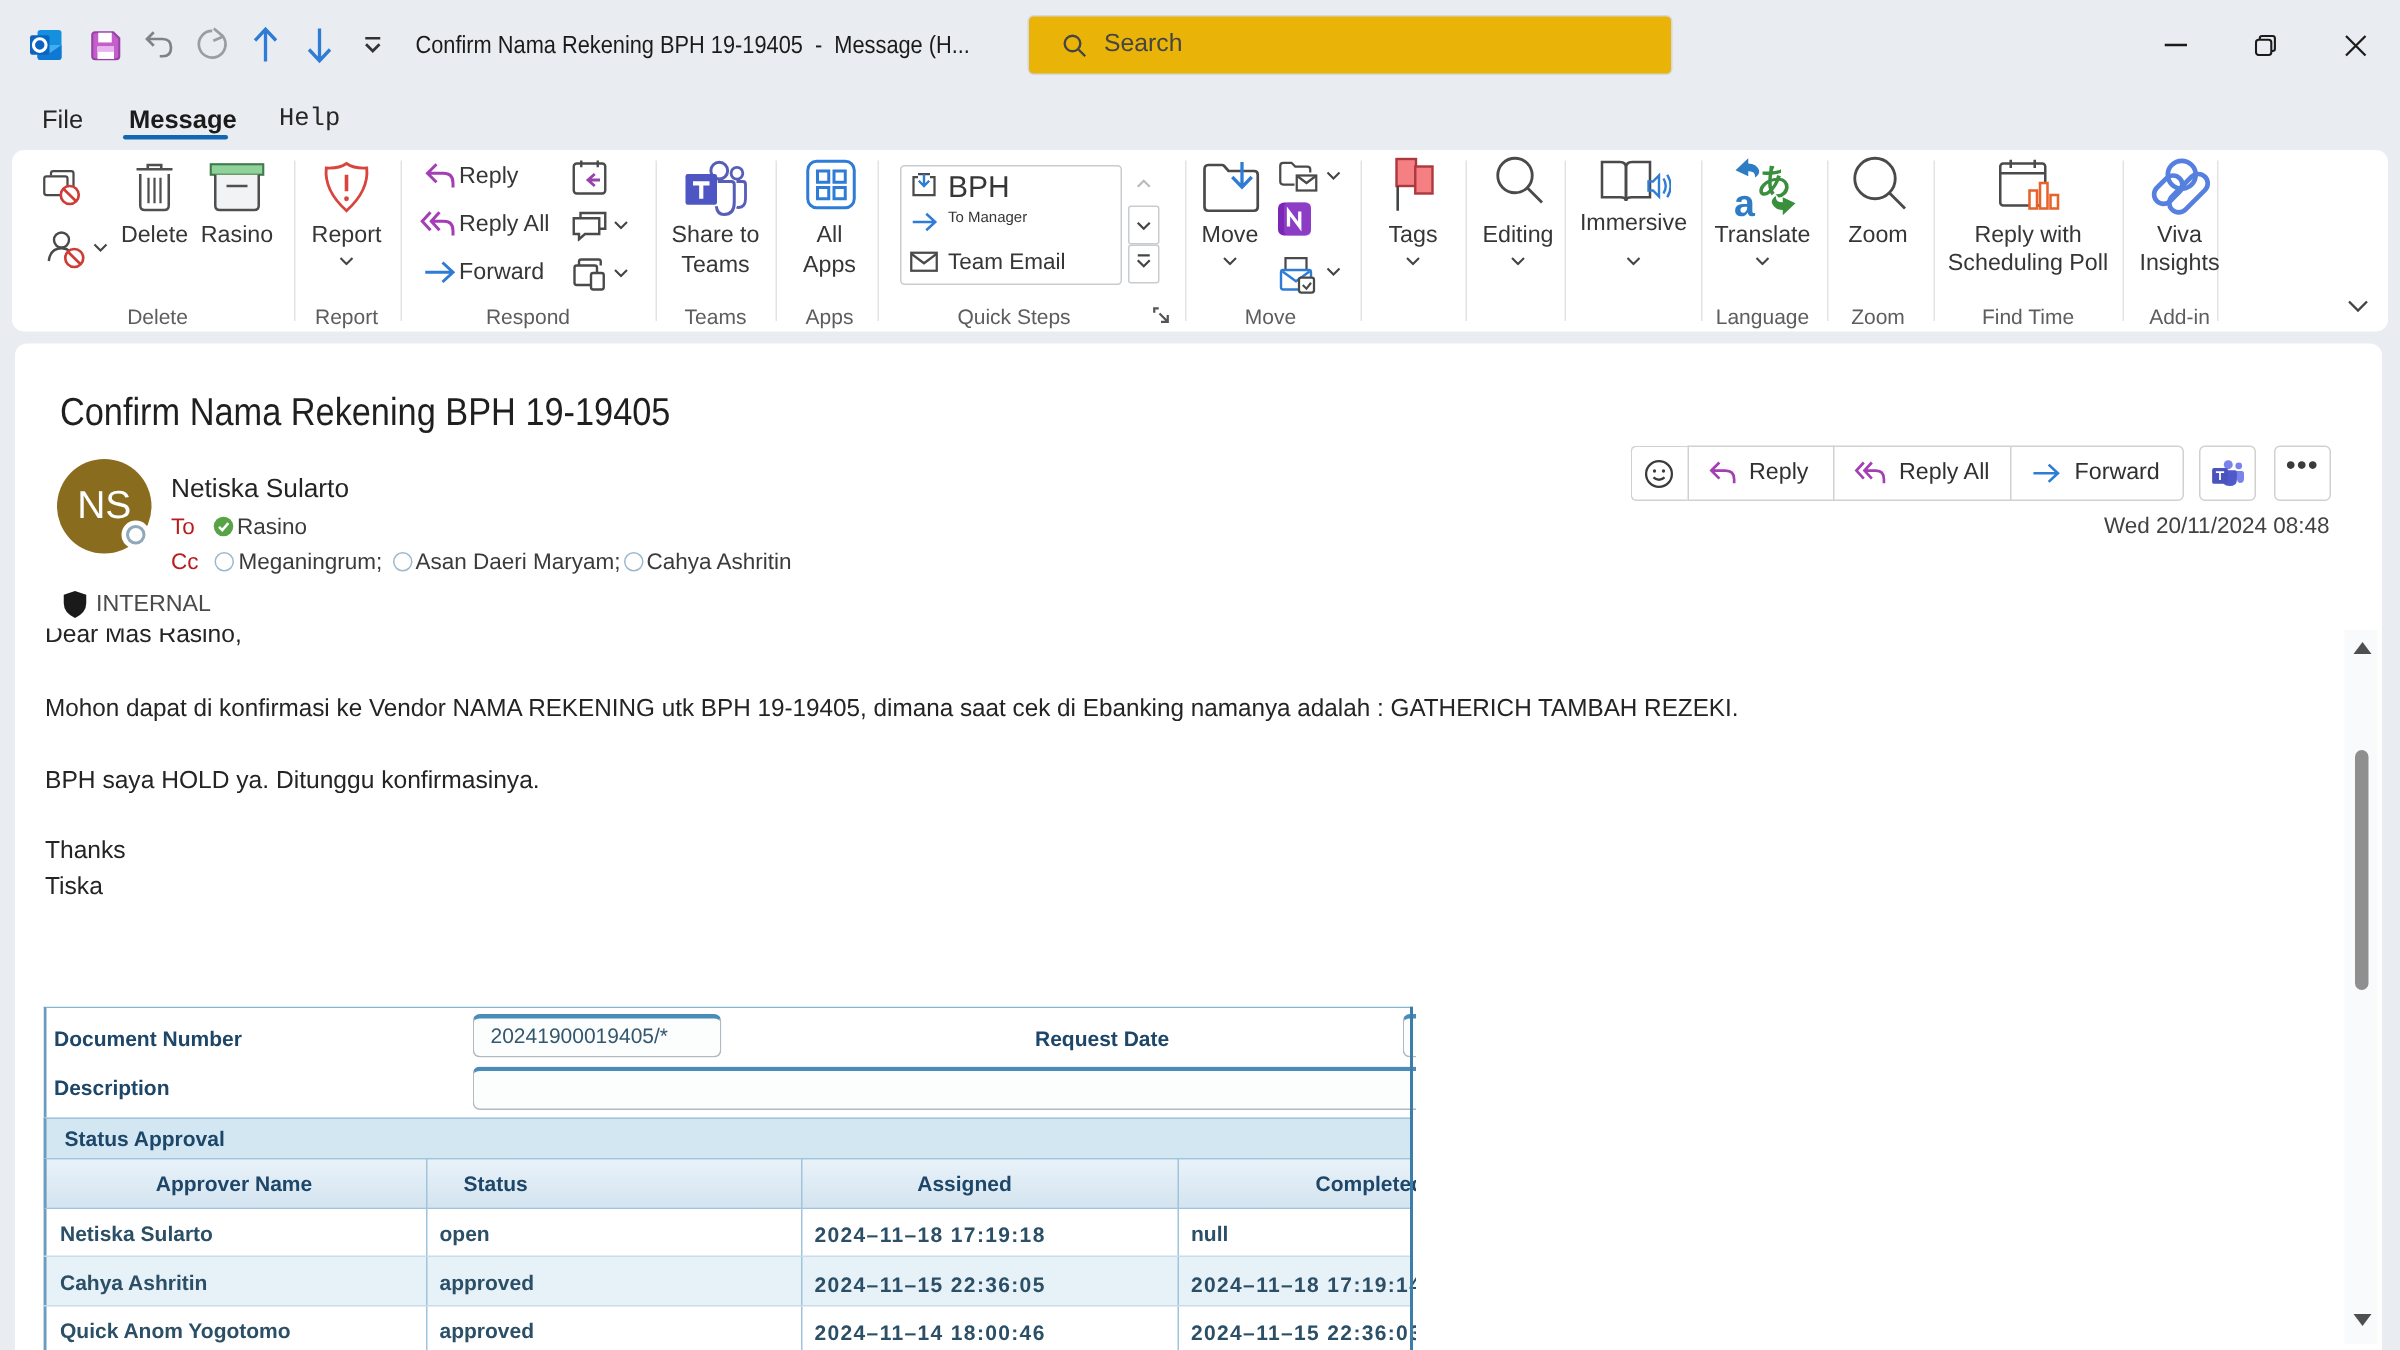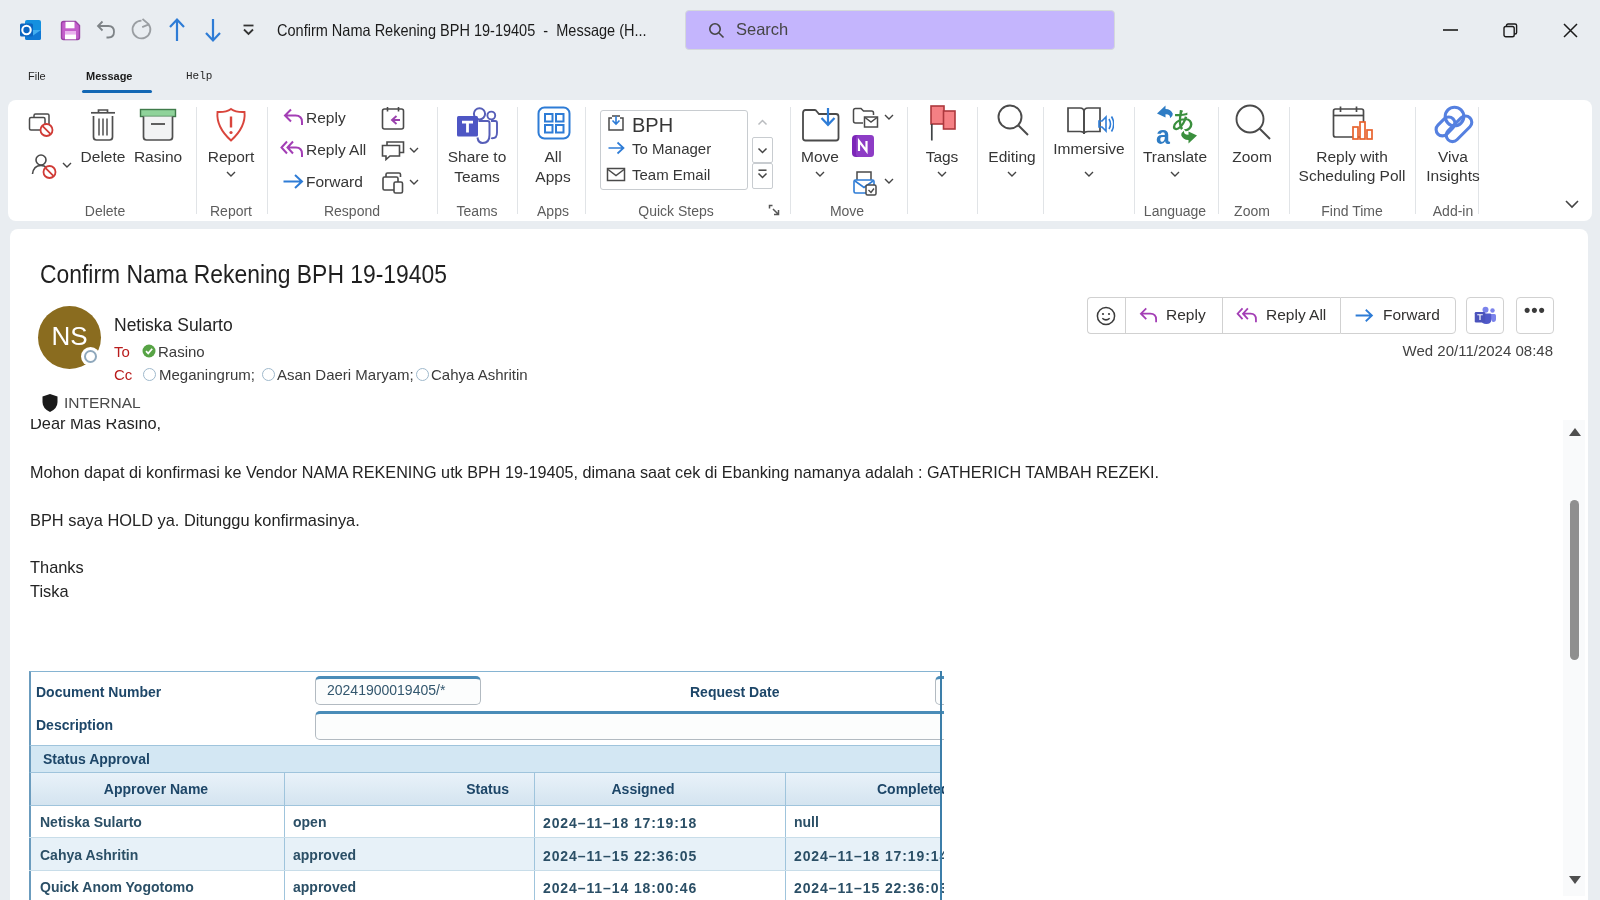--- a/index.html
+++ b/index.html
@@ -3,24 +3,24 @@
 <meta charset="utf-8">
 <style>
 * { margin:0; padding:0; box-sizing:border-box; }
 html,body { width:1600px; height:900px; overflow:hidden; }
 body { font-family:"Liberation Sans", sans-serif; background:#e9edf1; position:relative; }
 .abs { position:absolute; }
 svg { display:block; }
 
 #titlebar { left:0; top:0; width:1600px; height:60px; }
 .ttxt { top:21px; left:277px; font-size:16.5px; color:#1b1b1b; white-space:nowrap; transform:scaleX(0.88); transform-origin:0 0; }
-#searchbox { left:685px; top:10px; width:430px; height:40px; background:#c4b5fd; border:1px solid #d4d8db; border-radius:4px; }
+#searchbox { left:685px; top:10px; width:430px; height:40px; background:#eab308; border:1px solid #d4d8db; border-radius:4px; }
 #searchbox span { position:absolute; left:50px; top:9px; font-size:16.5px; color:#454545; }
 
-.menu { top:70px; font-size:11px; color:#262626;text-align:right; }
+.menu { top:70px; font-size:17px; color:#262626;text-align:right; }
 #m-file { left:28px; }
 #m-msg { left:86px; font-weight:700; color:#1b1b1b; }
 #m-help { left:186px;font-family:Liberation Mono, monospace; }
 #m-under { left:82px; top:90px; width:70px; height:3px; background:#1267b4; border-radius:2px; }
 
 #ribbon { left:8px; top:100px; width:1584px; height:121px; background:#fff; border-radius:8px; }
 .rdiv { position:absolute; top:107px; width:1px; height:107px; background:#e1e4e7; }
 .glabel { position:absolute; top:203px; font-size:14px; color:#5d5d5d; text-align:center; white-space:nowrap; }
 .rlabel { position:absolute; font-size:15.5px; color:#363636; text-align:center; white-space:nowrap; }
 .chev { position:absolute; }
@@ -230,21 +230,21 @@
 <div class="abs" style="left:600px;top:110px;width:148px;height:80px;border:1px solid #c8ccd0;border-radius:3px;background:#fff"></div>
 <svg class="abs" style="left:607px;top:114px" width="19" height="18" viewBox="0 0 19 18">
   <path d="M5 4 L2 4 L2 16 L16 16 L16 4 L13 4" fill="none" stroke="#4a4a4a" stroke-width="1.5"></path>
   <path d="M5 2 L9 2 M9 2 L13 2" fill="none" stroke="#4a4a4a" stroke-width="1.5"></path>
   <path d="M9 2 L9 9 M5.5 6.5 L9 10 L12.5 6.5" fill="none" stroke="#2e7cd6" stroke-width="1.6"></path>
 </svg>
 <div class="rlabel" style="left:632px;top:114px;font-size:20px">BPH</div>
 <svg class="abs" style="left:607px;top:141px" width="19" height="14" viewBox="0 0 19 14">
   <path d="M1.5 7 L16 7 M10.5 1.5 L16.5 7 L10.5 12.5" fill="none" stroke="#2e7cd6" stroke-width="1.7"></path>
 </svg>
-<div class="rlabel" style="left:632px;top:140px;font-size:15px">To Manager</div>
+<div class="rlabel" style="left:632px;top:140px;font-size:10px">To Manager</div>
 <svg class="abs" style="left:606px;top:167px" width="20" height="15" viewBox="0 0 20 15">
   <rect x="1.5" y="1.5" width="17" height="12" fill="none" stroke="#4a4a4a" stroke-width="1.5"></rect>
   <path d="M2 2.5 L10 8.5 L18 2.5" fill="none" stroke="#4a4a4a" stroke-width="1.5"></path>
 </svg>
 <div class="rlabel" style="left:632px;top:166px;font-size:15px">Team Email</div>
 <svg class="chev" style="left:757px;top:119px" width="11" height="7" viewBox="0 0 11 7">
     <path d="M1.5 5.5 L5.5 1.5 L9.5 5.5" fill="none" stroke="#b9bcbf" stroke-width="1.5"></path>
   </svg>
 <div class="abs" style="left:752px;top:137px;width:21px;height:26px;border:1px solid #c8ccd0;border-radius:2px"></div>
 <svg class="chev" style="left:757px;top:147px" width="11" height="7" viewBox="0 0 11 7">
@@ -442,21 +442,21 @@
   <div class="inputbox" style="left:286px;top:5px;width:166px"></div>
   <div class="abs" style="left:298px;top:11px;color:#33576e">20241900019405/*</div>
   <div class="abs tb-bold" style="left:661px;top:13px">Request Date</div>
   <div class="inputbox" style="left:906px;top:5px;width:40px"></div>
   <div class="abs tb-bold" style="left:7px;top:46px">Description</div>
   <div class="inputbox" style="left:286px;top:40px;width:700px"></div>
   <div class="abs" style="left:0;top:74px;width:913px;height:27px;background:#d3e7f3;border-top:1px solid #9fc4dc;border-left:2px solid #6b9cbe"></div>
   <div class="abs tb-bold" style="left:14px;top:80px">Status Approval</div>
   <div class="abs" style="left:0;top:101px;width:913px;height:34px;background:linear-gradient(#e9f2f9,#d4e4f0);border-top:1px solid #9fc4dc;border-bottom:1px solid #9fc4dc;border-left:2px solid #6b9cbe"></div>
   <div class="abs tb-bold" style="left:27px;top:110px;width:200px;text-align:center">Approver Name</div>
-  <div class="abs tb-bold" style="left:280px;top:110px;width:200px;text-align:right">Status</div>
+  <div class="abs tb-bold" style="left:280px;top:110px;width:200px;text-align:left">Status</div>
   <div class="abs tb-bold" style="left:514px;top:110px;width:200px;text-align:center">Assigned</div>
   <div class="abs tb-bold" style="left:848px;top:110px;white-space:nowrap">Completed</div>
   <div class="abs" style="left:0;top:135px;width:913px;height:32px;background:#fff"></div>
   <div class="abs" style="left:0;top:167px;width:913px;height:33px;background:#e7f1f8"></div>
   <div class="abs" style="left:0;top:200px;width:913px;height:29px;background:#fff"></div>
   <div class="abs" style="left:0;top:135px;width:913px;height:94px;border-left:2px solid #6b9cbe"></div>
   <div class="abs" style="left:255px;top:101px;width:1px;height:128px;background:#9fc4dc"></div>
   <div class="abs" style="left:505px;top:101px;width:1px;height:128px;background:#9fc4dc"></div>
   <div class="abs" style="left:756px;top:101px;width:1px;height:128px;background:#9fc4dc"></div>
   <div class="abs" style="left:0;top:166px;width:913px;height:1px;background:#c8dde9"></div>

